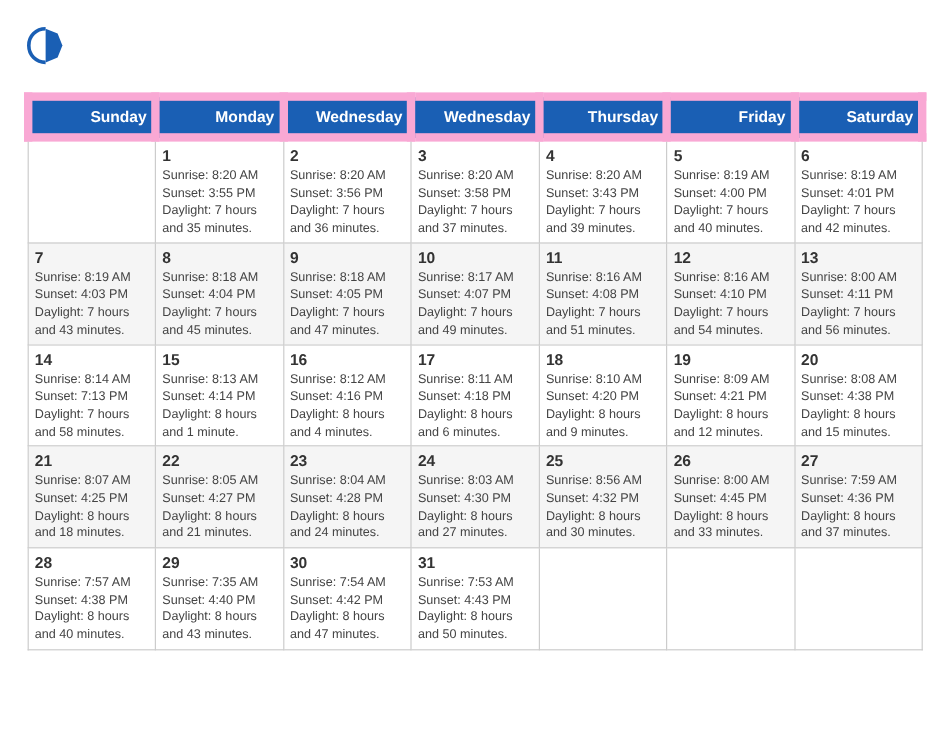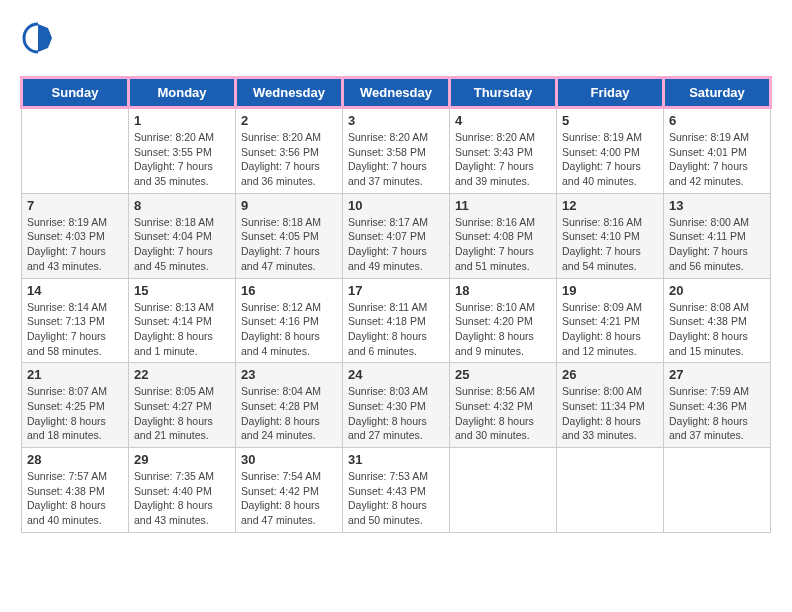--- a/index.html
+++ b/index.html
@@ -45,24 +45,24 @@
     }
     .calendar {
       width: 100%;
       border-collapse: collapse;
       font-size: 11px;
     }
     .calendar thead th {
       background-color: #1a5fb4;
       color: #fff;
       padding: 6px 4px;
-      text-align: center;
+      text-align: right;
       font-size: 13px;
       font-weight: bold;
-      border: 3px solid #f9a8d4;
+      border: 7px solid #f9a8d4;
     }
     .calendar tbody td {
       vertical-align: top;
       padding: 4px 5px;
       border: 1px solid #ccc;
       width: 107px;
       min-height: 80px;
       background: #fff;
     }
     .calendar tbody tr:nth-child(even) td {
@@ -324,21 +324,21 @@
           <div class="day-info">
             <div>Sunrise: 8:56 AM</div>
             <div>Sunset: 4:32 PM</div>
             <div>Daylight: 8 hours<br>and 30 minutes.</div>
           </div>
         </td>
         <td>
           <div class="day-number">26</div>
           <div class="day-info">
             <div>Sunrise: 8:00 AM</div>
-            <div>Sunset: 11:34 PM</div>
+            <div>Sunset: 4:45 PM</div>
             <div>Daylight: 8 hours<br>and 33 minutes.</div>
           </div>
         </td>
         <td>
           <div class="day-number">27</div>
           <div class="day-info">
             <div>Sunrise: 7:59 AM</div>
             <div>Sunset: 4:36 PM</div>
             <div>Daylight: 8 hours<br>and 37 minutes.</div>
           </div>

